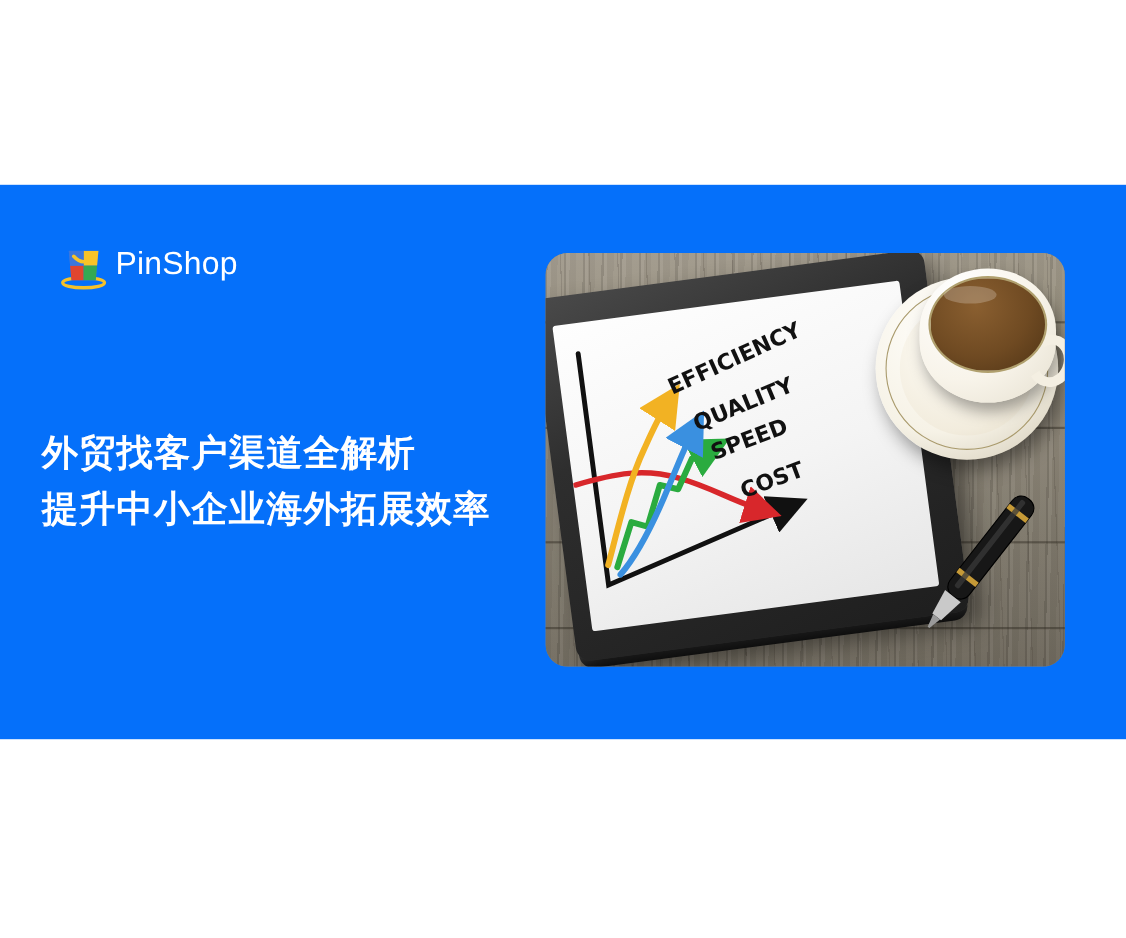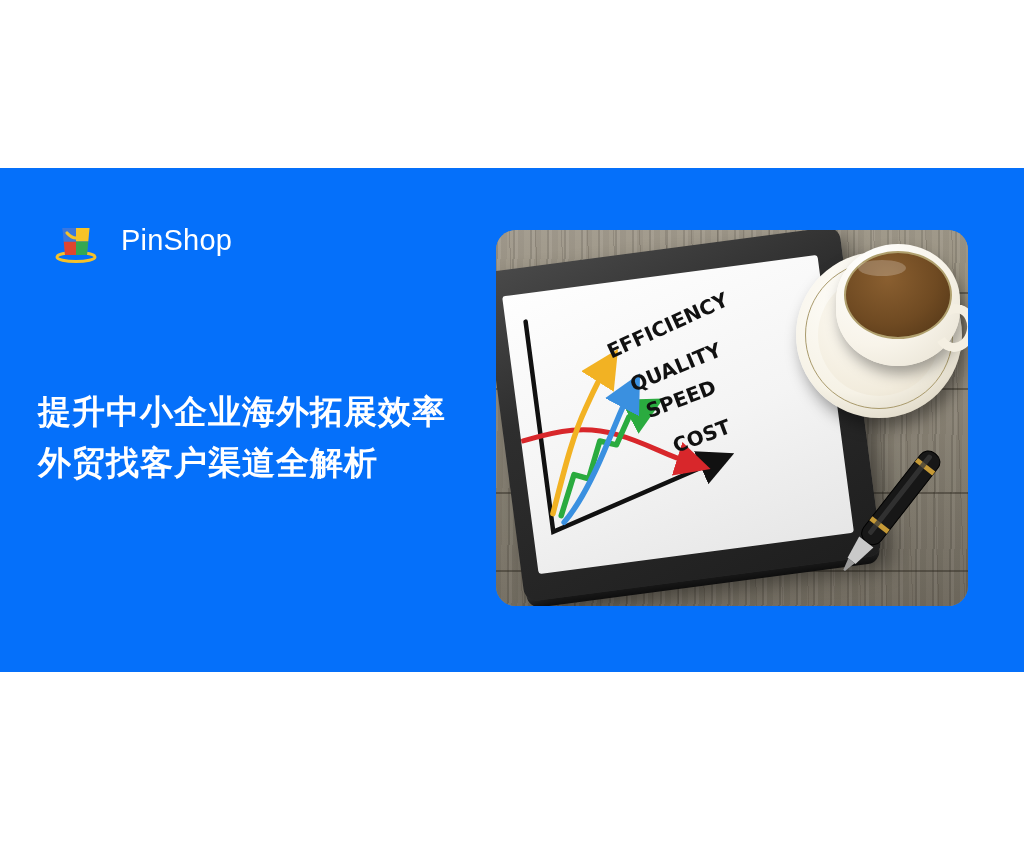--- a/index.html
+++ b/index.html
@@ -15,21 +15,21 @@
   .banner {
     position: absolute; left: 0; top: 168px;
     width: 1024px; height: 504px;
     background: #0570fa;
     overflow: hidden;
   }
 
   
   .brand {
     position: absolute; left: 52px; top: 216px;
-    display: flex; align-items: center; gap: 21px; text-align: center;
+    display: flex; align-items: center; gap: 5px; text-align: center;
   }
   .brand-logo { position: relative; width: 48px; height: 48px; flex: 0 0 48px; }
   .brand-name {
     color: #ffffff; font-size: 29px; letter-spacing: .2px;
     font-weight: 400; line-height: 1; white-space: nowrap;
   }
 
   
   .headline {
     position: absolute; left: 38px; top: 386px;
@@ -180,22 +180,22 @@
           <rect x="8" y="10" width="16" height="15.5" fill="#3b77dd"></rect>
         </g>
 
         <path d="M15 17 q9 10 18 0" fill="none" stroke="#f7c327" stroke-width="3.2" stroke-linecap="round"></path>
       </svg>
     </span>
     <span class="brand-name">PinShop</span>
   </div>
 
   <h1 class="headline">
+    <span class="line">外贸找客户渠道全解析</span>
     <span class="line">提升中小企业海外拓展效率</span>
-    <span class="line">外贸找客户渠道全解析</span>
   </h1>
 
   <div class="photo">
 
     <div class="wood">
       <div class="wood-plank" style="top:62px;"></div>
       <div class="wood-plank" style="top:158px;"></div>
       <div class="wood-plank" style="top:262px;"></div>
       <div class="wood-plank" style="top:340px;"></div>
     </div>

